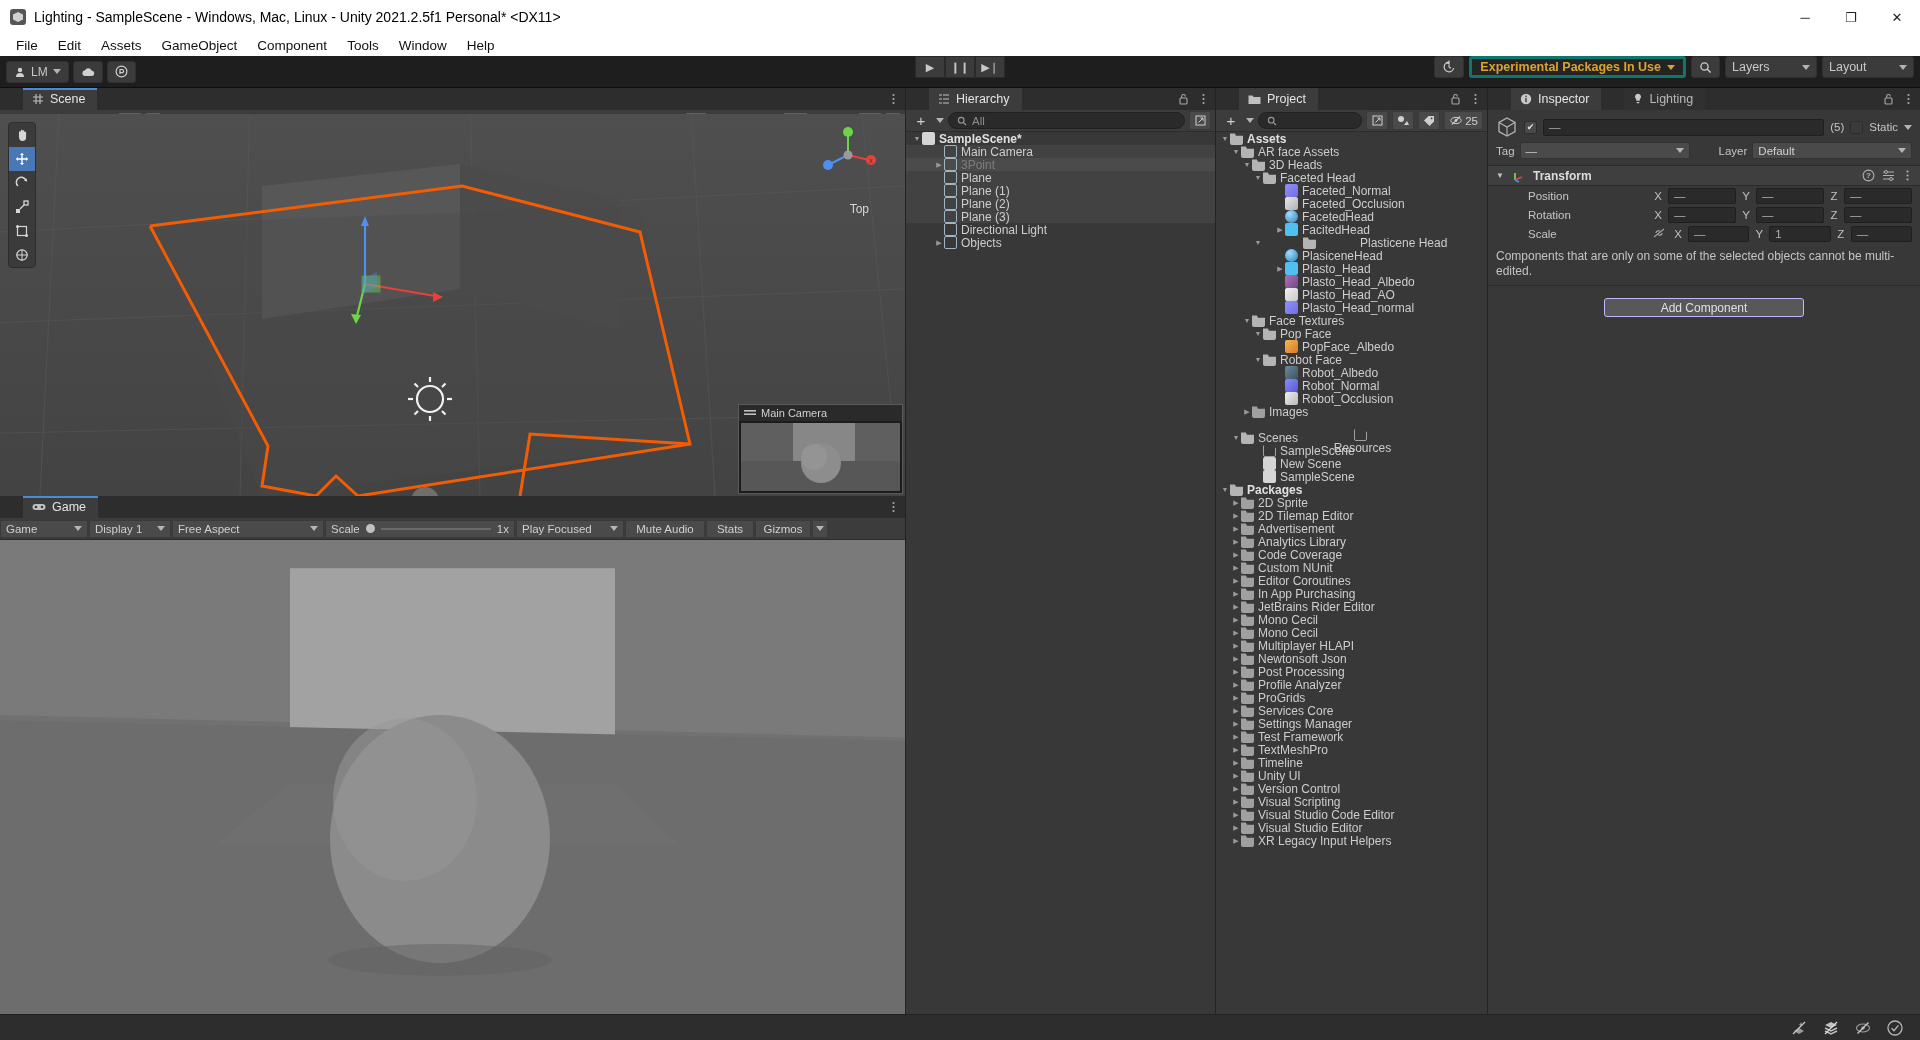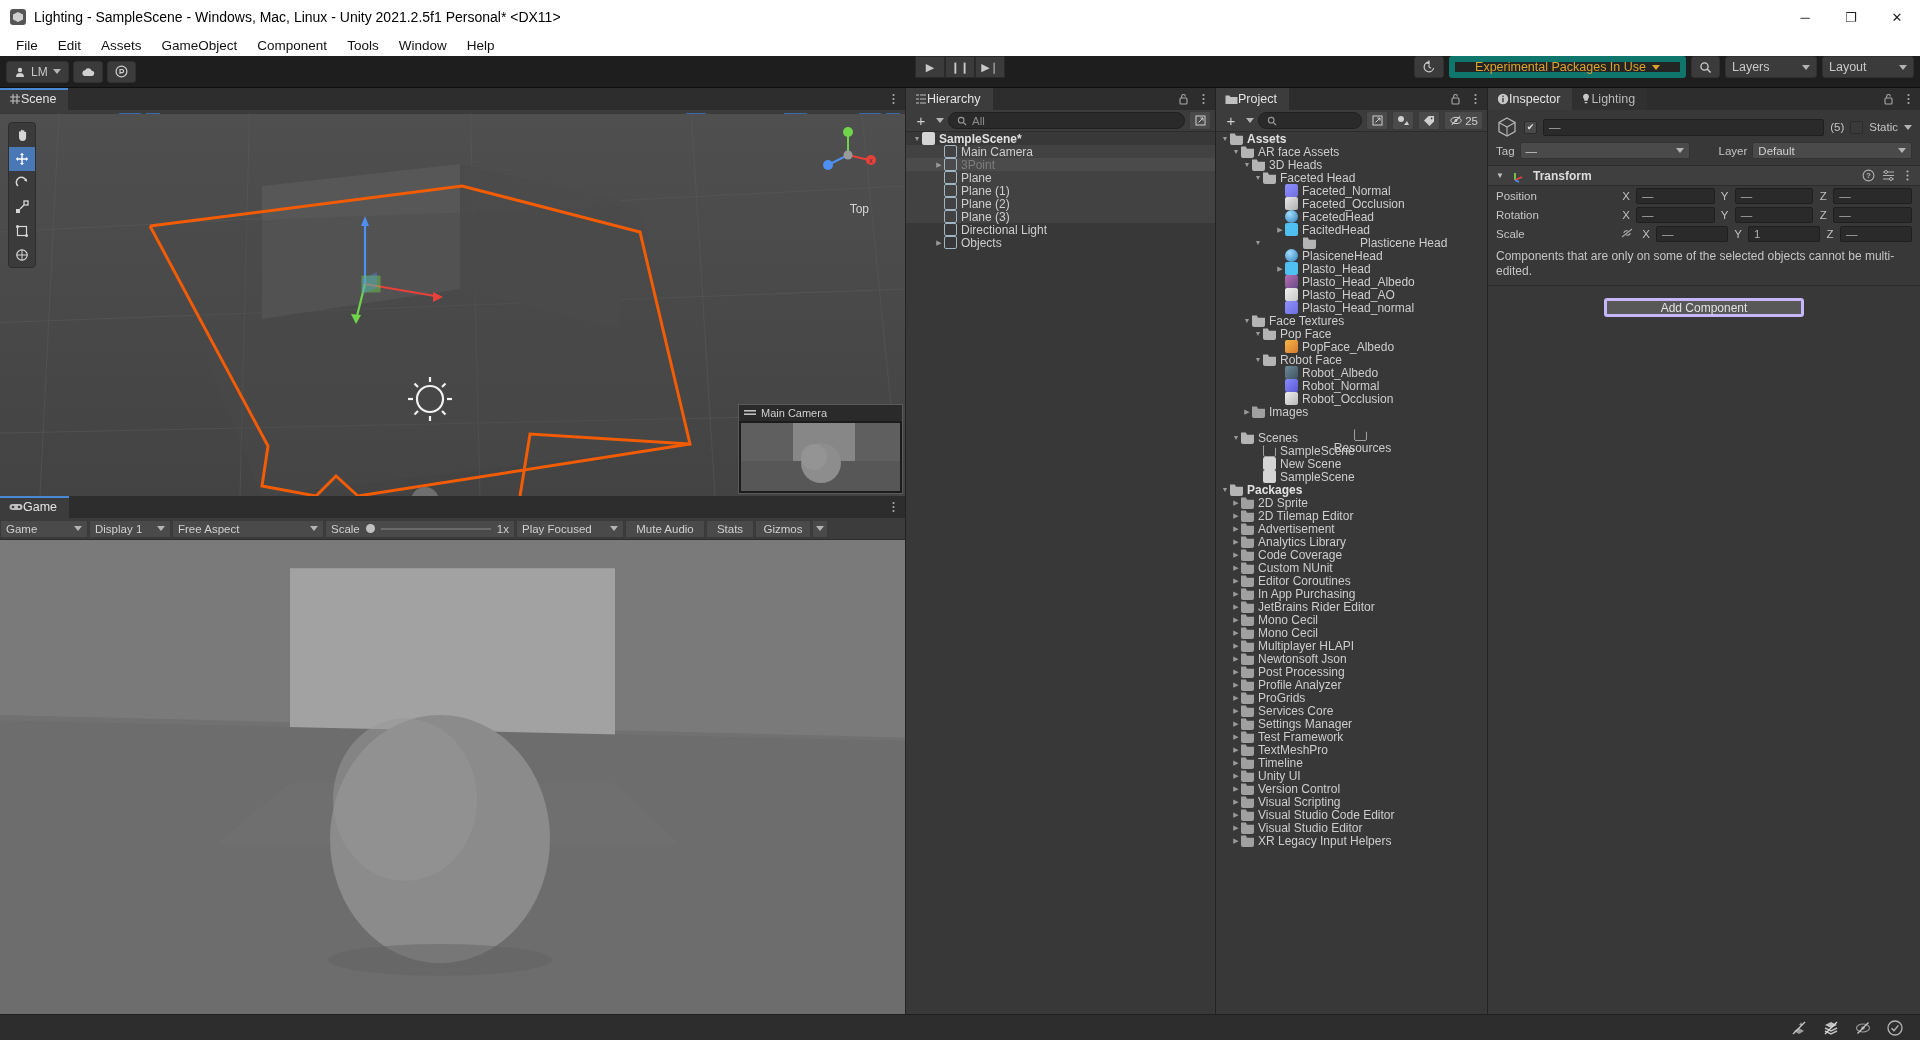--- a/index.html
+++ b/index.html
@@ -26,40 +26,40 @@
   .tb-group { display:flex; align-items:center; gap:4px; padding-left:6px; }
   .tb-btn { height:22px; background:#3b3b3b; border:1px solid #303030; border-radius:3px;
             display:flex; align-items:center; justify-content:center; padding:0 7px;
             color:#c8c8c8; font-size:12px; gap:5px; }
   .caret { width:0;height:0;border-left:4px solid transparent;border-right:4px solid transparent;
            border-top:5px solid #b4b4b4; }
   .play-group { position:absolute; left:50%; transform:translateX(-50%); display:flex; }
   .play-btn { width:30px;height:22px;background:#3b3b3b;border:1px solid #2a2a2a;
               display:flex;align-items:center;justify-content:center;color:#c8c8c8;font-size:11px; }
   .right-group { position:absolute; right:6px; display:flex; align-items:center; gap:5px; }
-  .exp-pill { border:6px solid #0f766e; color:#dba32f; border-radius:3px; height:22px;
-              display:flex;align-items:center;gap:6px;padding:0 20px;font-size:12.5px; background:#242424;}
+  .exp-pill { border:3px solid #0f766e; color:#dba32f; border-radius:3px; height:22px;
+              display:flex;align-items:center;gap:6px;padding:0 8px;font-size:12.5px; background:#242424;font-weight:bold;}
   .dd-box { height:22px; background:#3b3b3b; border:1px solid #303030; border-radius:3px;
             display:flex;align-items:center;justify-content:space-between;padding:0 6px;
             font-size:12.5px; color:#c8c8c8; min-width:92px; }
 
   
   .workspace { display:flex; height:calc(1040px - 34px - 22px - 32px - 26px); }
 
   .col-left { width:905px; display:flex; flex-direction:column; }
   .col-hier { width:310px; }
   .col-proj { width:272px; }
   .col-insp { flex:1; }
 
   
   .panel { background:#383838; display:flex; flex-direction:column; overflow:hidden;
            border-left:1px solid #232323; }
   .panel-tabs { height:22px; background:#303030; display:flex; align-items:stretch; position:relative; }
-  .ptab { display:flex;align-items:center;padding:0 12px 0 9px; font-size:12.5px;
-          color:#b8b8b8; background:#303030; }
+  .ptab { display:flex;align-items:center;gap:6px; padding:0 12px 0 9px; font-size:12.5px;
+          color:#b8b8b8; background:#303030;margin-left:23px; }
   .ptab.active { background:#3c3c3c; color:#e4e4e4; }
   .tab-underline { position:absolute; left:0; top:0; height:2px; background:#4a8ad4; }
   .panel-tools { position:absolute; right:6px; top:0; height:22px; display:flex;
                  align-items:center; gap:9px; color:#a0a0a0; font-size:12px; }
 
   .toolrow { height:22px; background:#3c3c3c; display:flex; align-items:center; gap:4px;
              padding:0 4px; border-bottom:1px solid #2c2c2c; }
   .search { flex:1; height:17px; background:#2a2a2a; border:1px solid #202020; border-radius:9px;
             display:flex; align-items:center; padding:0 8px; gap:5px; color:#8d8d8d; font-size:11.5px; }
 
@@ -136,29 +136,29 @@
   .cbox { width:13px;height:13px;background:#4a4a4a;border:1px solid #2c2c2c; border-radius:2px;
           display:flex;align-items:center;justify-content:center;font-size:9px;color:#e0e0e0; }
   .field { height:17px; background:#2a2a2a; border:1px solid #1f1f1f; border-radius:2px;
            color:#b0b0b0; font-size:11.5px; display:flex; align-items:center; padding:0 5px; }
   .drop { height:17px; background:#4a4a4a; border:1px solid #333; border-radius:2px; color:#d0d0d0;
           font-size:11.5px; display:flex; align-items:center; justify-content:space-between; padding:0 5px; }
   .row-tag { display:flex; align-items:center; gap:5px; padding:0 8px 6px 8px; font-size:11.5px; }
   .comp-head { height:21px; background:#3f3f3f; border-top:1px solid #2c2c2c; border-bottom:1px solid #2c2c2c;
                display:flex; align-items:center; gap:7px; padding:0 7px; font-size:12px; font-weight:bold;
                color:#dcdcdc; }
-  .vrow { display:flex; align-items:center; height:19px; padding:0 8px; font-size:11.5px; gap:4px; }
+  .vrow { display:flex; align-items:center; height:19px; padding:0 8px; font-size:11.5px; gap:4px;margin-left:32px; }
   .vlabel { width:120px; color:#c6c6c6; }
   .axis { color:#c0c0c0; width:12px; text-align:center; }
   .vfield { flex:1; height:16px; background:#2a2a2a; border:1px solid #1f1f1f; border-radius:2px;
             color:#b0b0b0; font-size:11.5px; display:flex; align-items:center; padding:0 5px; }
   .note { padding:6px 8px; font-size:12px; color:#c4c4c4; line-height:1.25;
           border-bottom:1px solid #2c2c2c; }
   .addcomp { margin:12px auto 0 auto; width:200px; height:19px; background:#585858;
-             border:3px solid #c4b5fd; border-radius:3px; display:flex; align-items:center;
+             border:1px solid #c4b5fd; border-radius:3px; display:flex; align-items:center;
              justify-content:center; font-size:12px; color:#e0e0e0; }
 
   
   .statusbar { height:26px; background:#2d2d2d; border-top:1px solid #202020;
                display:flex; align-items:center; justify-content:flex-end; gap:14px;
                padding-right:16px; color:#9a9a9a; font-size:13px; }
 </style>
 </head>
 <body>
 

